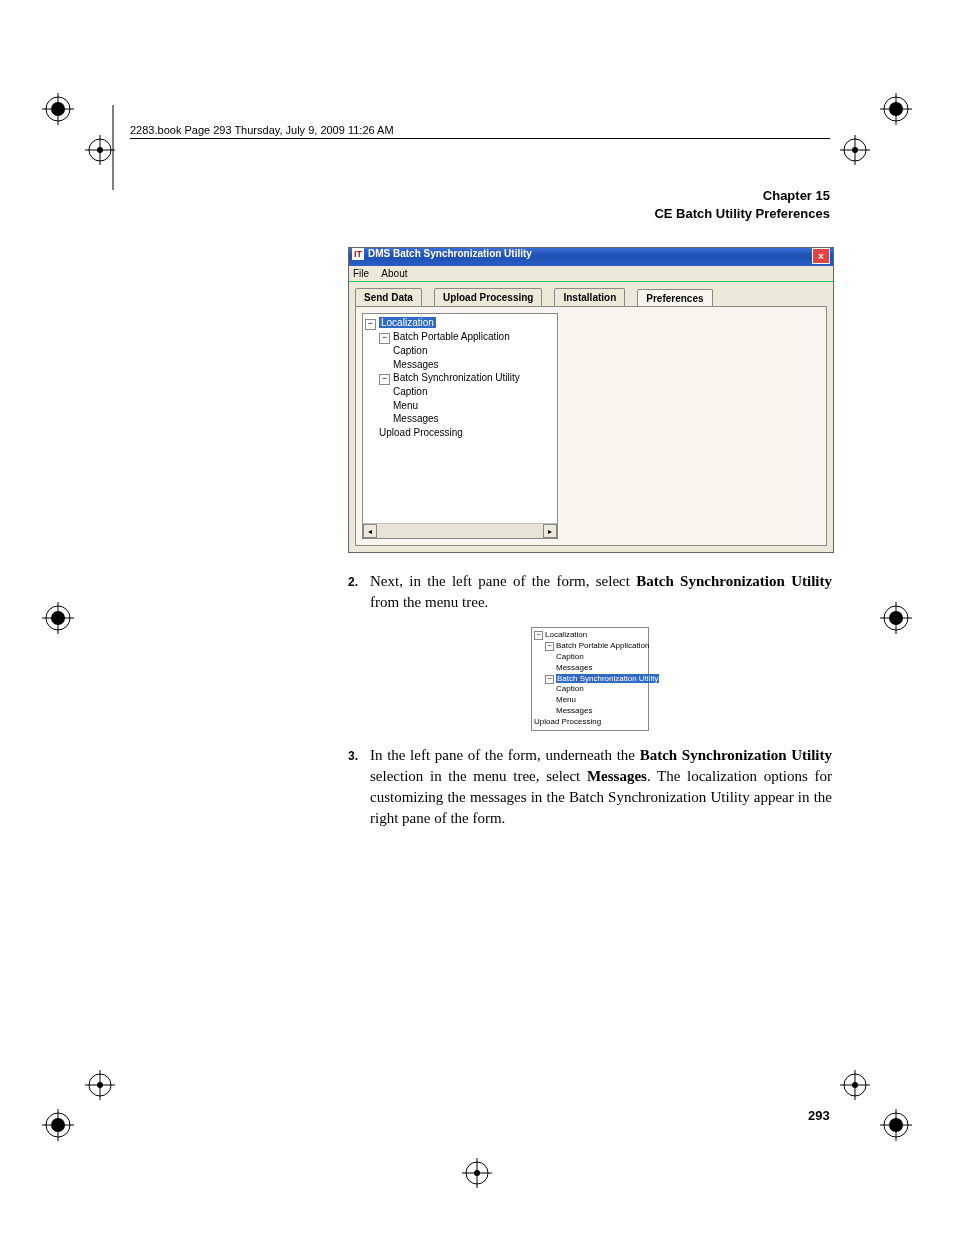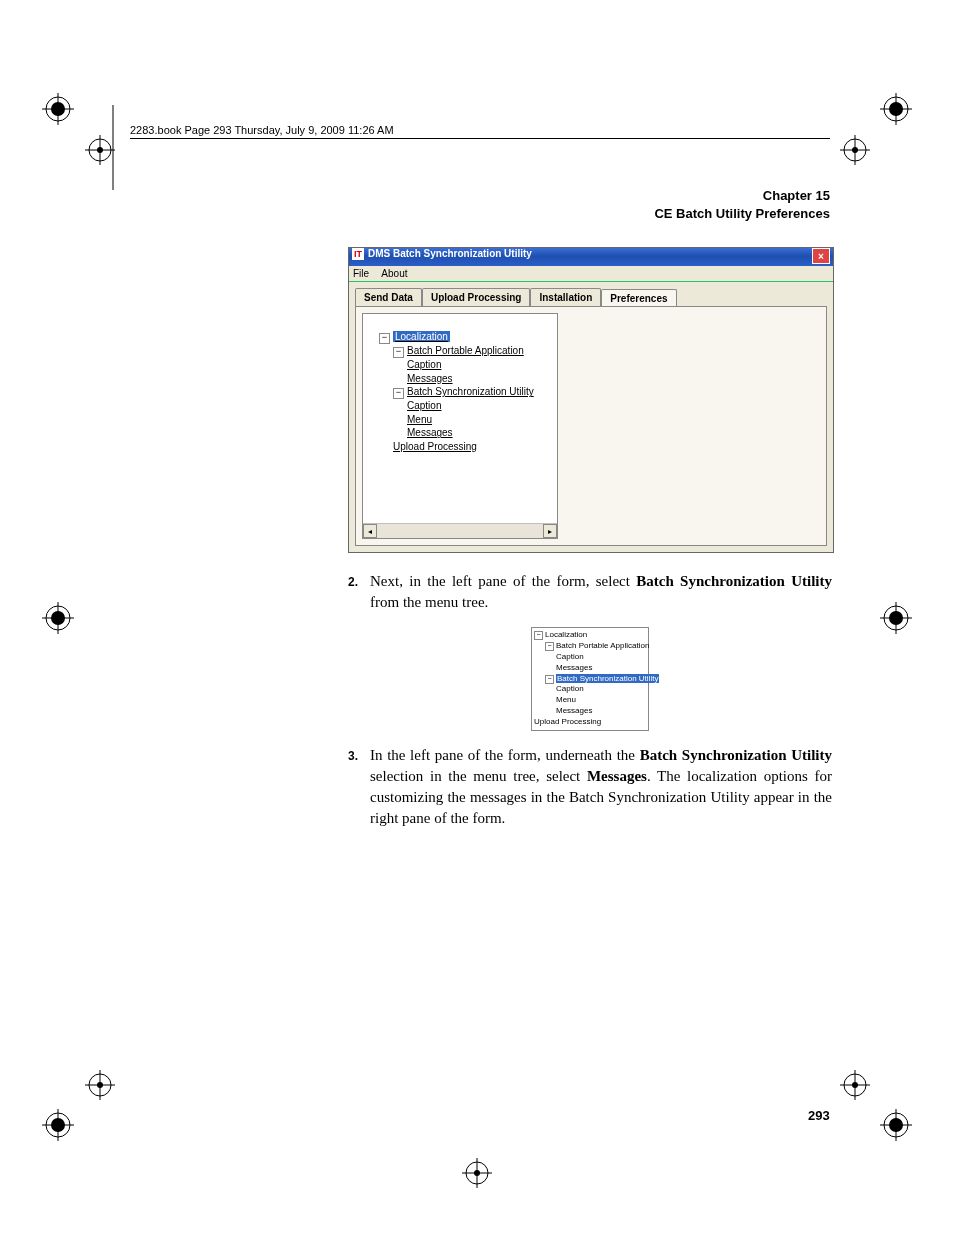--- a/index.html
+++ b/index.html
@@ -85,21 +85,21 @@
   .tabs {
     display: flex;
     font-size: 10px;
     font-weight: bold;
   }
   .tabs .tab {
     padding: 3px 8px;
     border: 1px solid #888;
     border-bottom: none;
     background: #ece9d8;
-    margin-right: 0;
+    margin-right: 12px;
     border-radius: 2px 2px 0 0;
   }
   .tabs .tab.active {
     background: #f8f6ef;
     position: relative;
     top: 1px;
   }
   .tab-body {
     border: 1px solid #888;
     background: #f8f6ef;
@@ -112,25 +112,24 @@
     width: 196px;
     height: 226px;
     background: #fff;
     border: 1px solid #888;
     font-size: 10px;
     box-sizing: border-box;
     position: relative;
     overflow: hidden;
   }
   .tree {
-    padding: 16px;
+    padding: 2px;
     font-family: Tahoma, Arial, sans-serif;
     color: #000;
     line-height: 1.35;
-    text-decoration: underline;
   }
   .tree .row { white-space: nowrap; }
   .tree .exp { display:inline-block; width:9px; height:9px; border:1px solid #888; text-align:center; line-height:7px; font-size:9px; margin-right:3px; background:#fff;}
   .tree .i1 { padding-left: 14px; }
   .tree .i2 { padding-left: 28px; }
   .tree .sel { background: #316ac5; color: #fff; padding: 0 2px; }
   .hscroll {
     position: absolute;
     bottom: 0; left: 0; right: 0;
     height: 14px;

